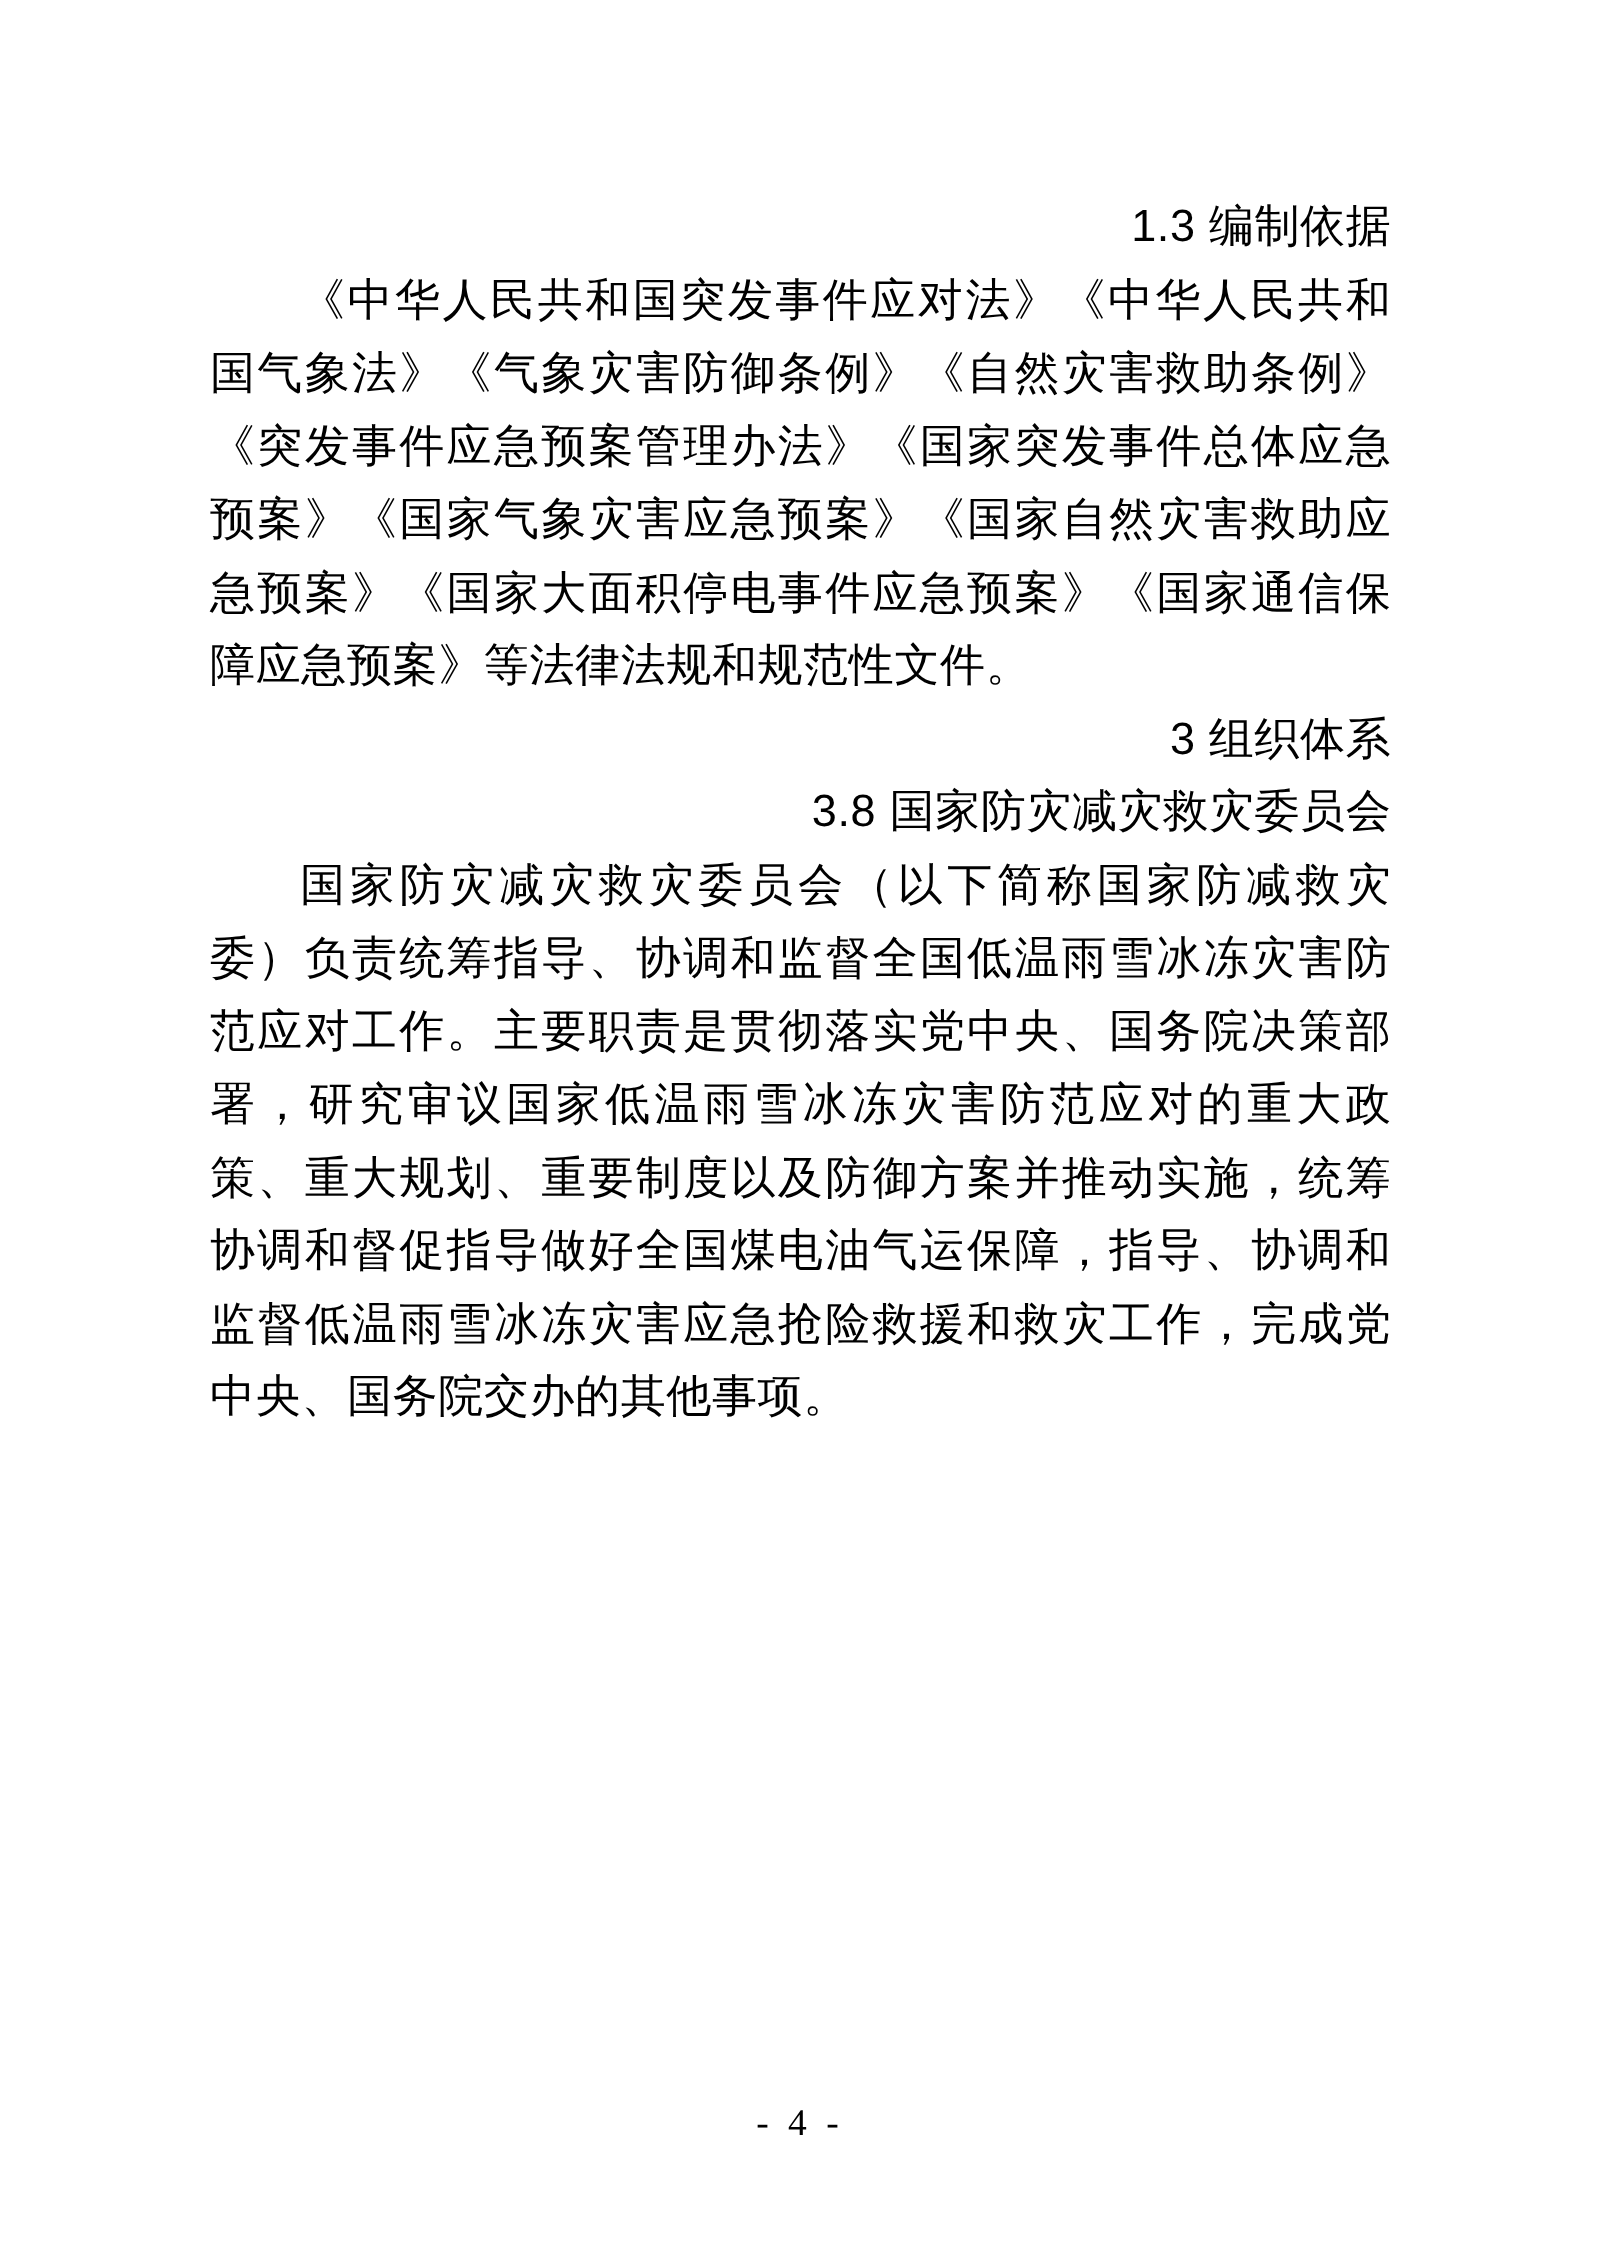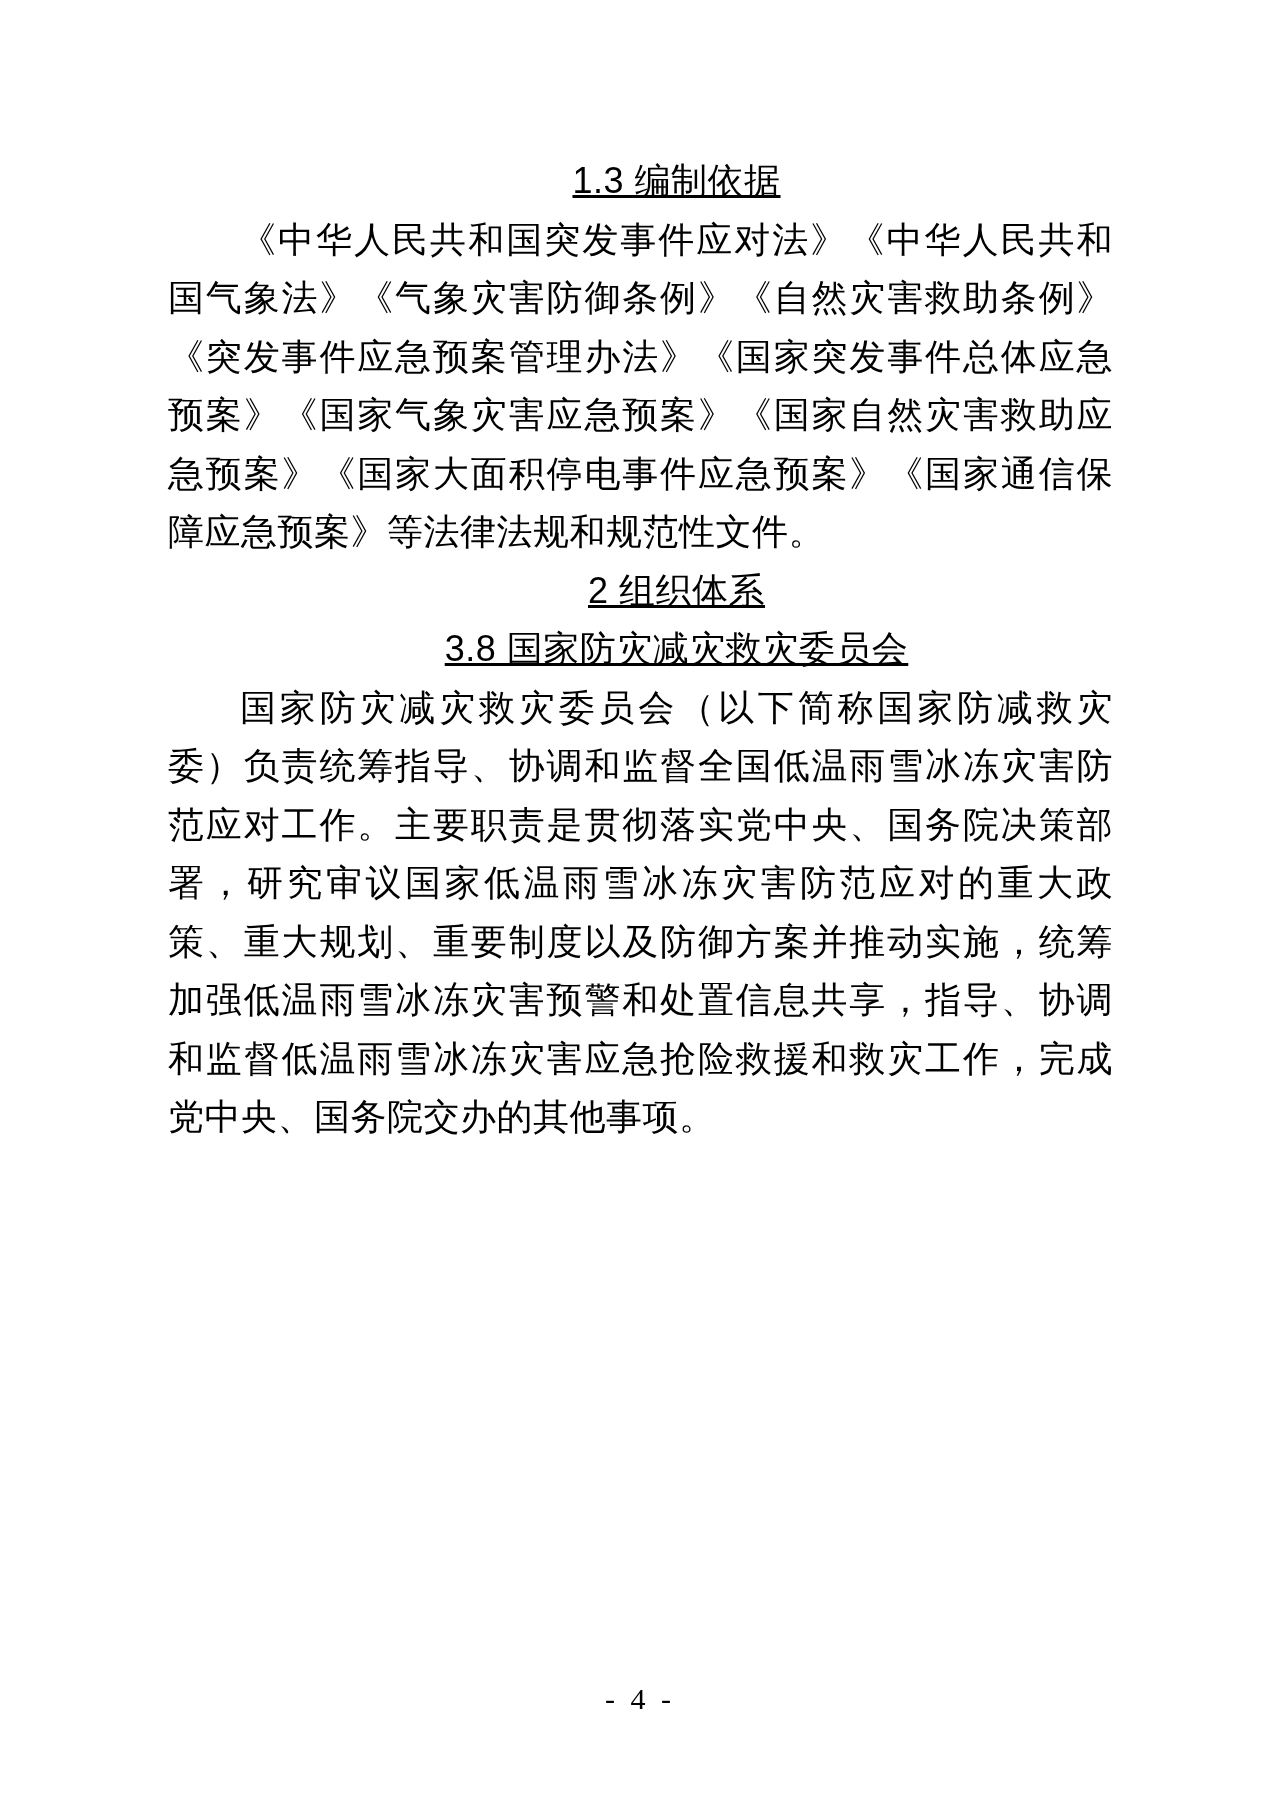--- a/index.html
+++ b/index.html
@@ -28,41 +28,40 @@
   .content p {
     margin: 0;
     font-size: 36px;
     line-height: 58.5px;
     font-weight: 400;
     text-indent: 72px;
     text-align: justify;
     letter-spacing: 0.5px;
   }
   .content p.heading {
-    text-align: center;
-    text-decoration: underline;
+    text-align: right;
   }
   .footer {
     position: absolute;
     top: 1682px;
     left: 0;
     width: 100%;
     text-align: center;
     font-family: "Liberation Serif", serif;
     font-size: 30px;
     letter-spacing: 4px;
   }
 </style>
 </head>
 <body style="background: rgb(255, 255, 255); color: rgb(0, 0, 0);">
 
 <div class="page">
   <div class="content" id="content">
       <p class="heading">1.3 编制依据</p>
       <p class="paragraph">《中华人民共和国突发事件应对法》《中华人民共和国气象法》《气象灾害防御条例》《自然灾害救助条例》《突发事件应急预案管理办法》《国家突发事件总体应急预案》《国家气象灾害应急预案》《国家自然灾害救助应急预案》《国家大面积停电事件应急预案》《国家通信保障应急预案》等法律法规和规范性文件。</p>
-      <p class="heading">2 组织体系</p>
+      <p class="heading">3 组织体系</p>
       <p class="heading">3.8 国家防灾减灾救灾委员会</p>
-      <p class="paragraph">国家防灾减灾救灾委员会（以下简称国家防减救灾委）负责统筹指导、协调和监督全国低温雨雪冰冻灾害防范应对工作。主要职责是贯彻落实党中央、国务院决策部署，研究审议国家低温雨雪冰冻灾害防范应对的重大政策、重大规划、重要制度以及防御方案并推动实施，统筹加强低温雨雪冰冻灾害预警和处置信息共享，指导、协调和监督低温雨雪冰冻灾害应急抢险救援和救灾工作，完成党中央、国务院交办的其他事项。</p>
+      <p class="paragraph">国家防灾减灾救灾委员会（以下简称国家防减救灾委）负责统筹指导、协调和监督全国低温雨雪冰冻灾害防范应对工作。主要职责是贯彻落实党中央、国务院决策部署，研究审议国家低温雨雪冰冻灾害防范应对的重大政策、重大规划、重要制度以及防御方案并推动实施，统筹协调和督促指导做好全国煤电油气运保障，指导、协调和监督低温雨雪冰冻灾害应急抢险救援和救灾工作，完成党中央、国务院交办的其他事项。</p>
     </div>
   <div class="footer">
     <span>- 4 -</span>
   </div>
 </div>
 
 </body></html>

